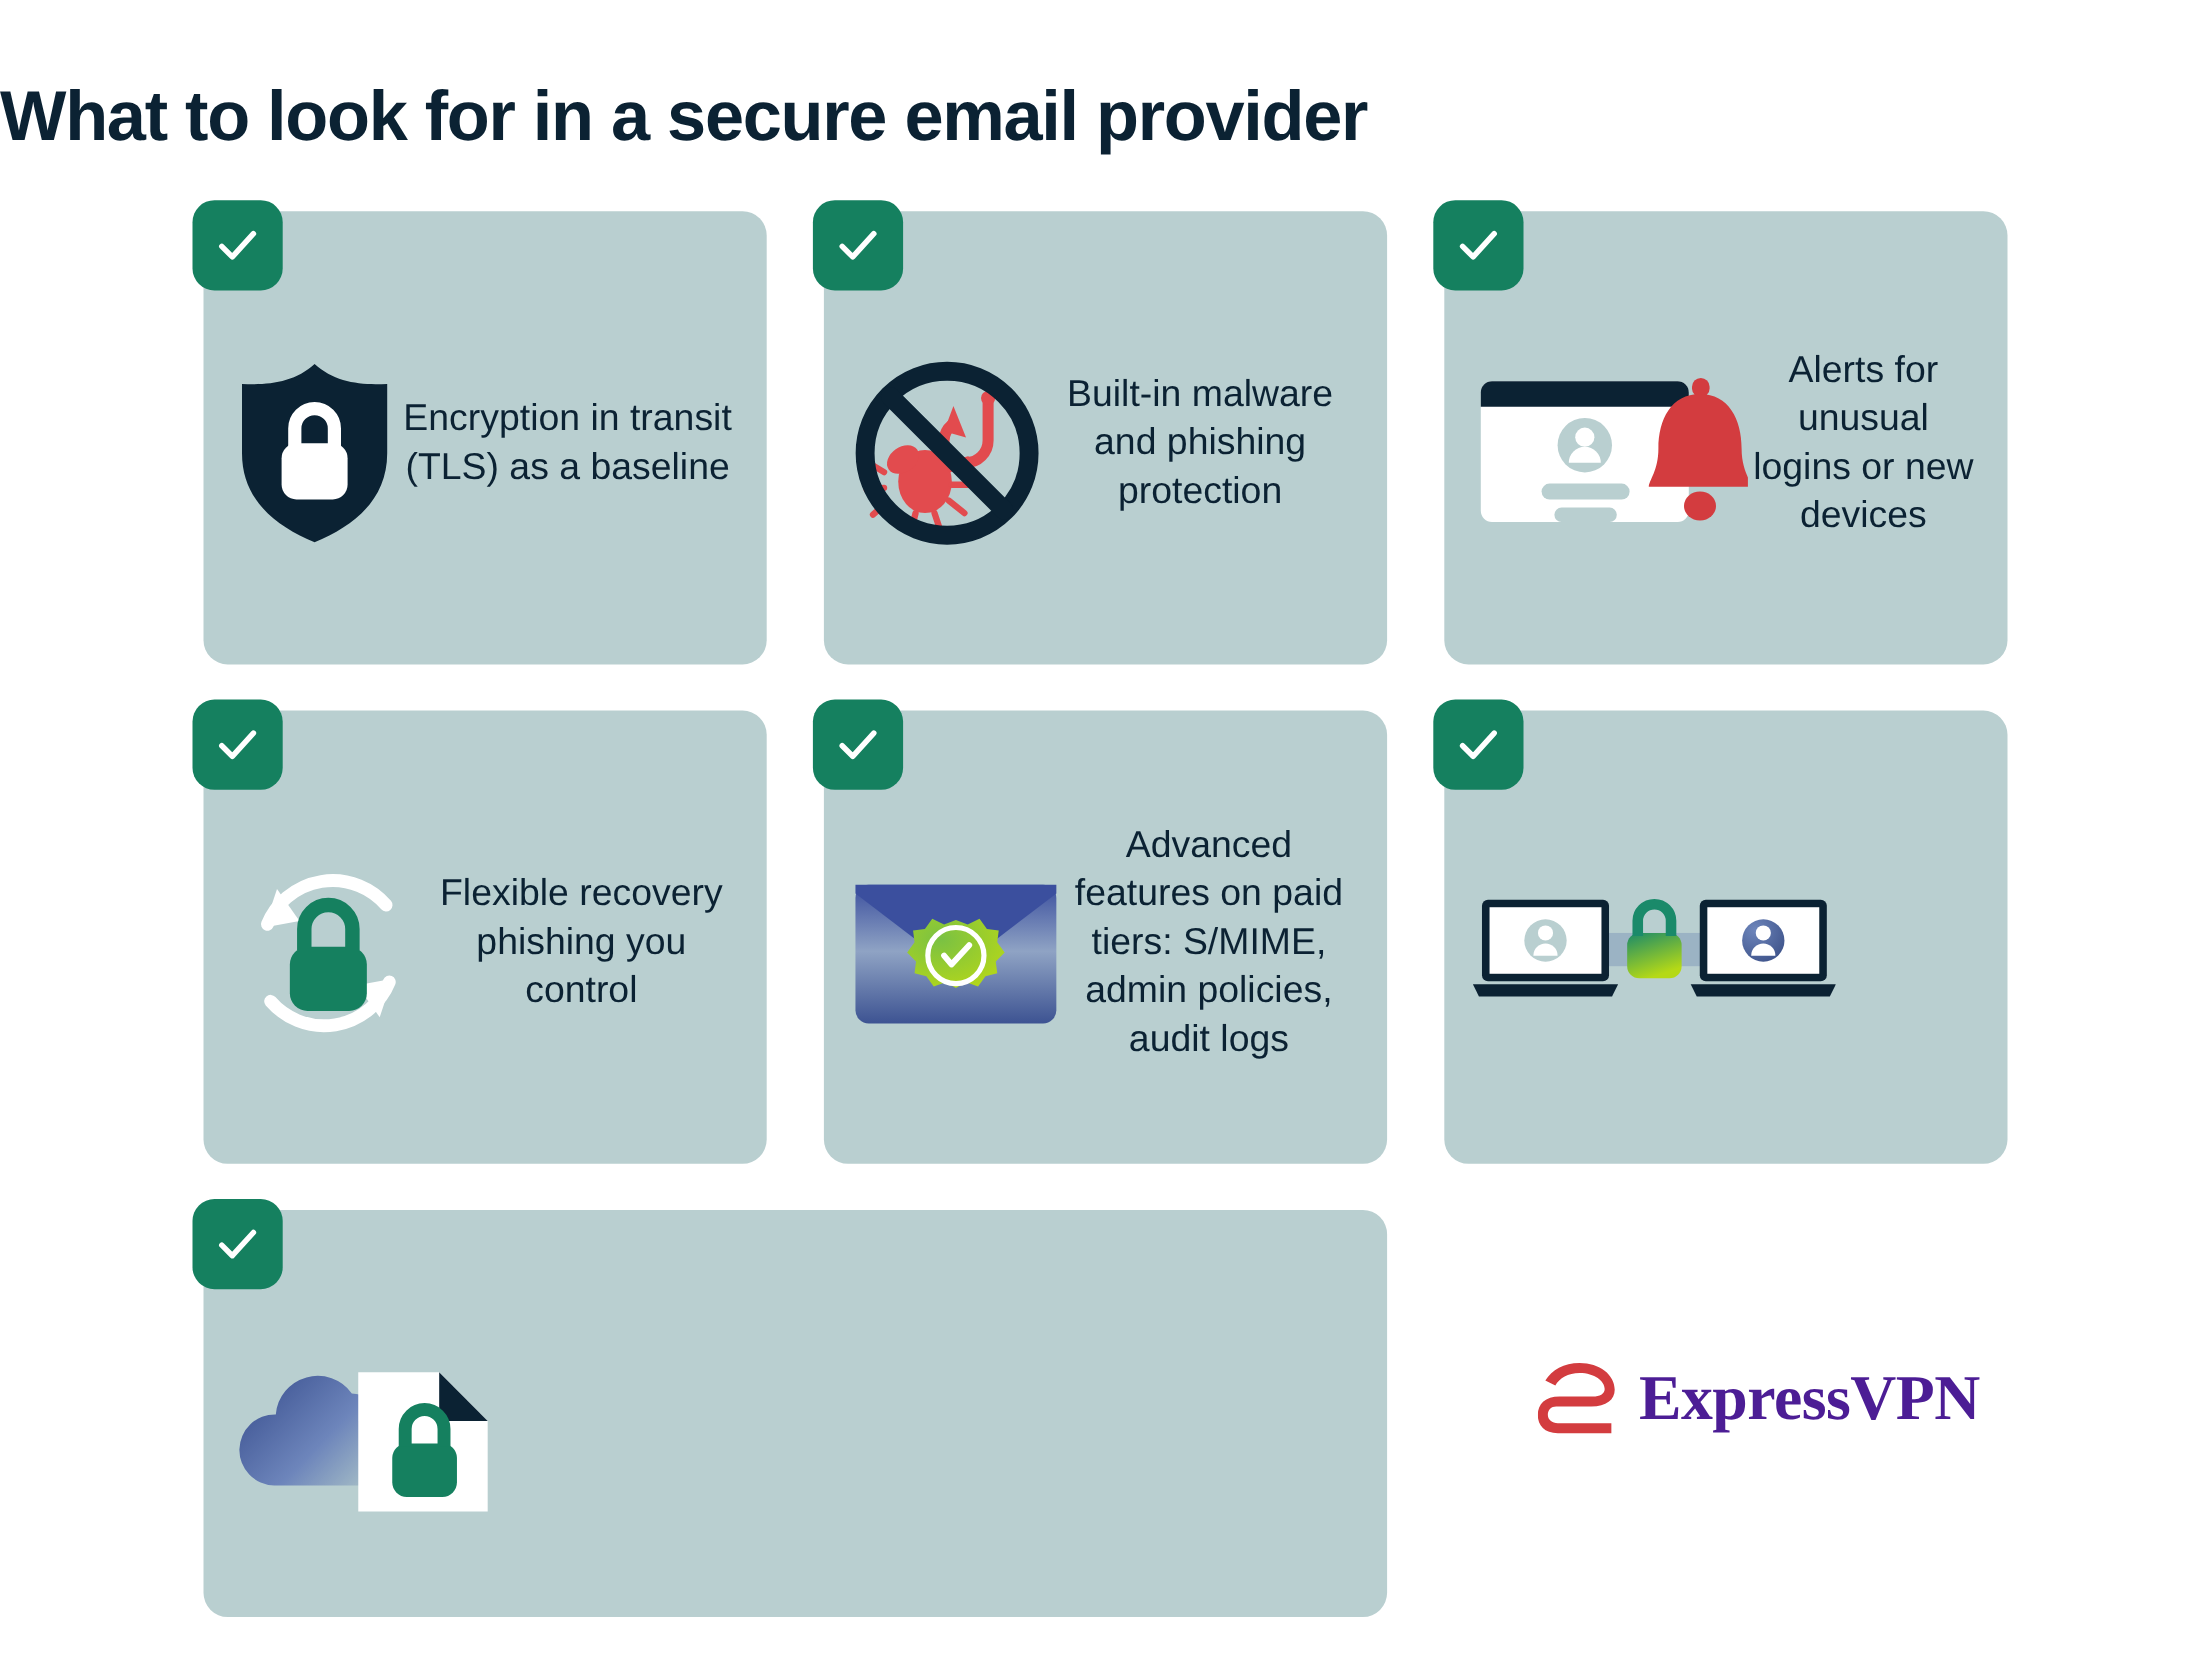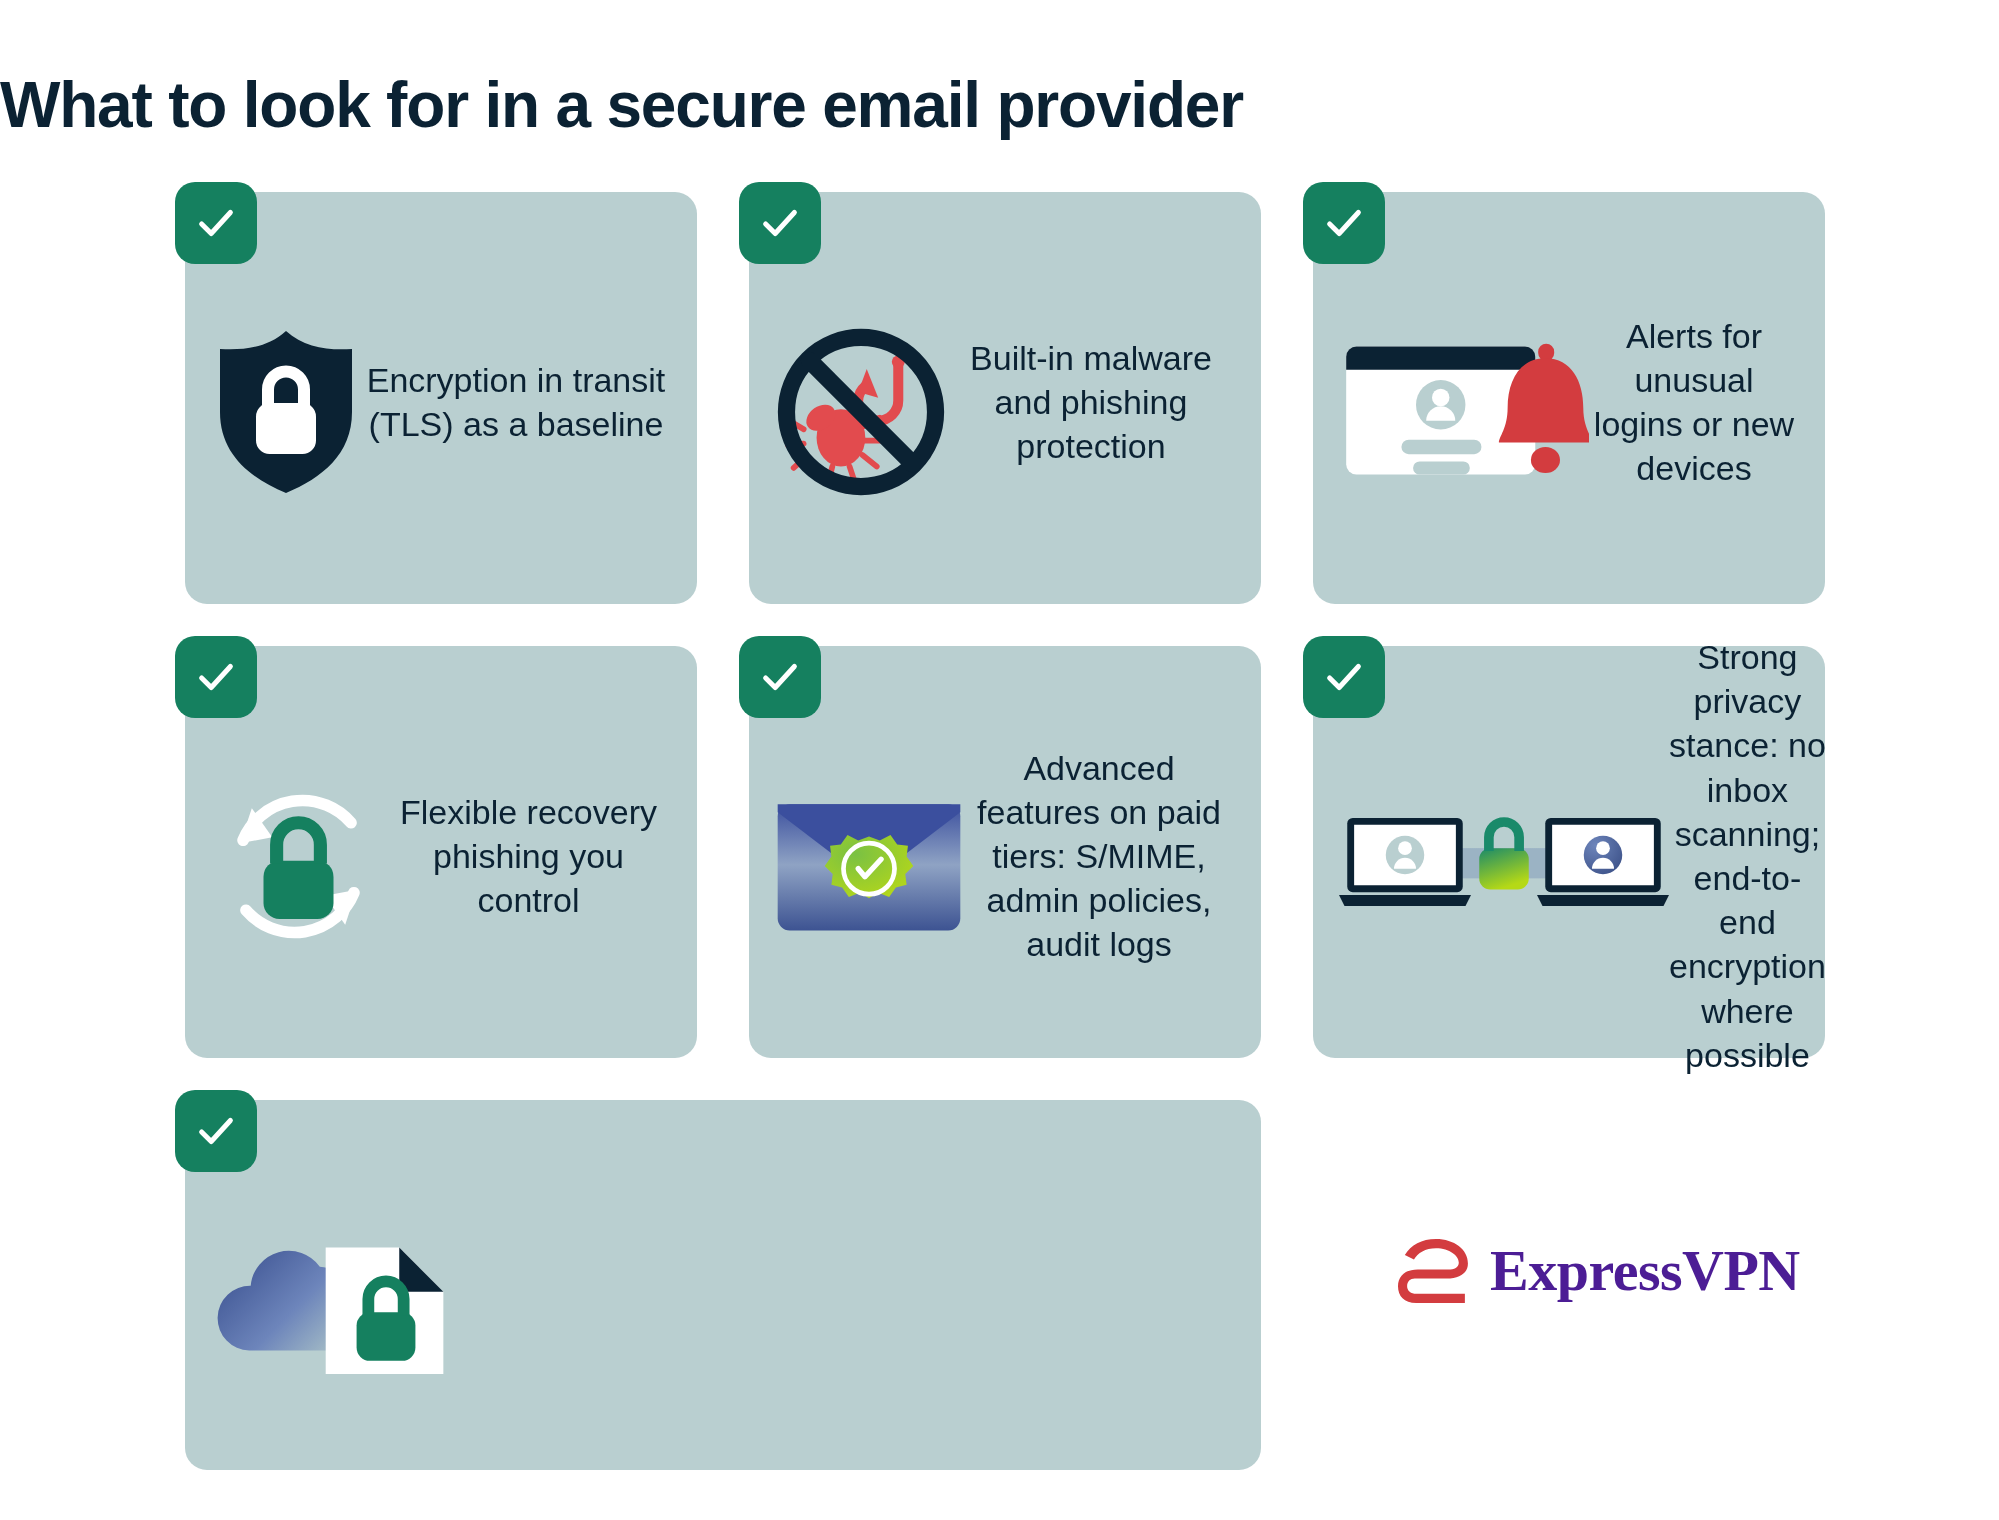--- a/index.html
+++ b/index.html
@@ -282,21 +282,20 @@
             <circle cx="192" cy="37" r="14" fill="url(#avGrad)"></circle>
             <circle cx="192" cy="32" r="5" fill="#ffffff"></circle>
             <path d="M184 47 a8 8 0 0 1 16 0 Z" fill="#ffffff"></path>
             <path d="M144 66 L240 66 L236 74 L148 74 Z" fill="#0b2233"></path>
           </g>
 
           <rect x="102" y="32" width="36" height="30" rx="8" fill="url(#lockGrad)"></rect>
           <path d="M109 34 L109 24 a11 11 0 0 1 22 0 L131 34" fill="none" stroke="#1a8a6a" stroke-width="7"></path>
         </svg>
       </div>
-      <div class="card-text">Strong privacy stance: no inbox scanning; end-to-end encryption where possible</div>
     </div>
 
     <div class="card wide">
       <div class="check-badge">
         <svg viewBox="0 0 24 24">
           <path d="M4.5 12.5 L9.5 17.5 L19.5 6.5" fill="none" stroke="#ffffff" stroke-width="2.6" stroke-linecap="round" stroke-linejoin="round"></path>
         </svg>
       </div>
       <div class="icon-wrap">
         <svg width="250" height="150" viewBox="0 0 170 102">

